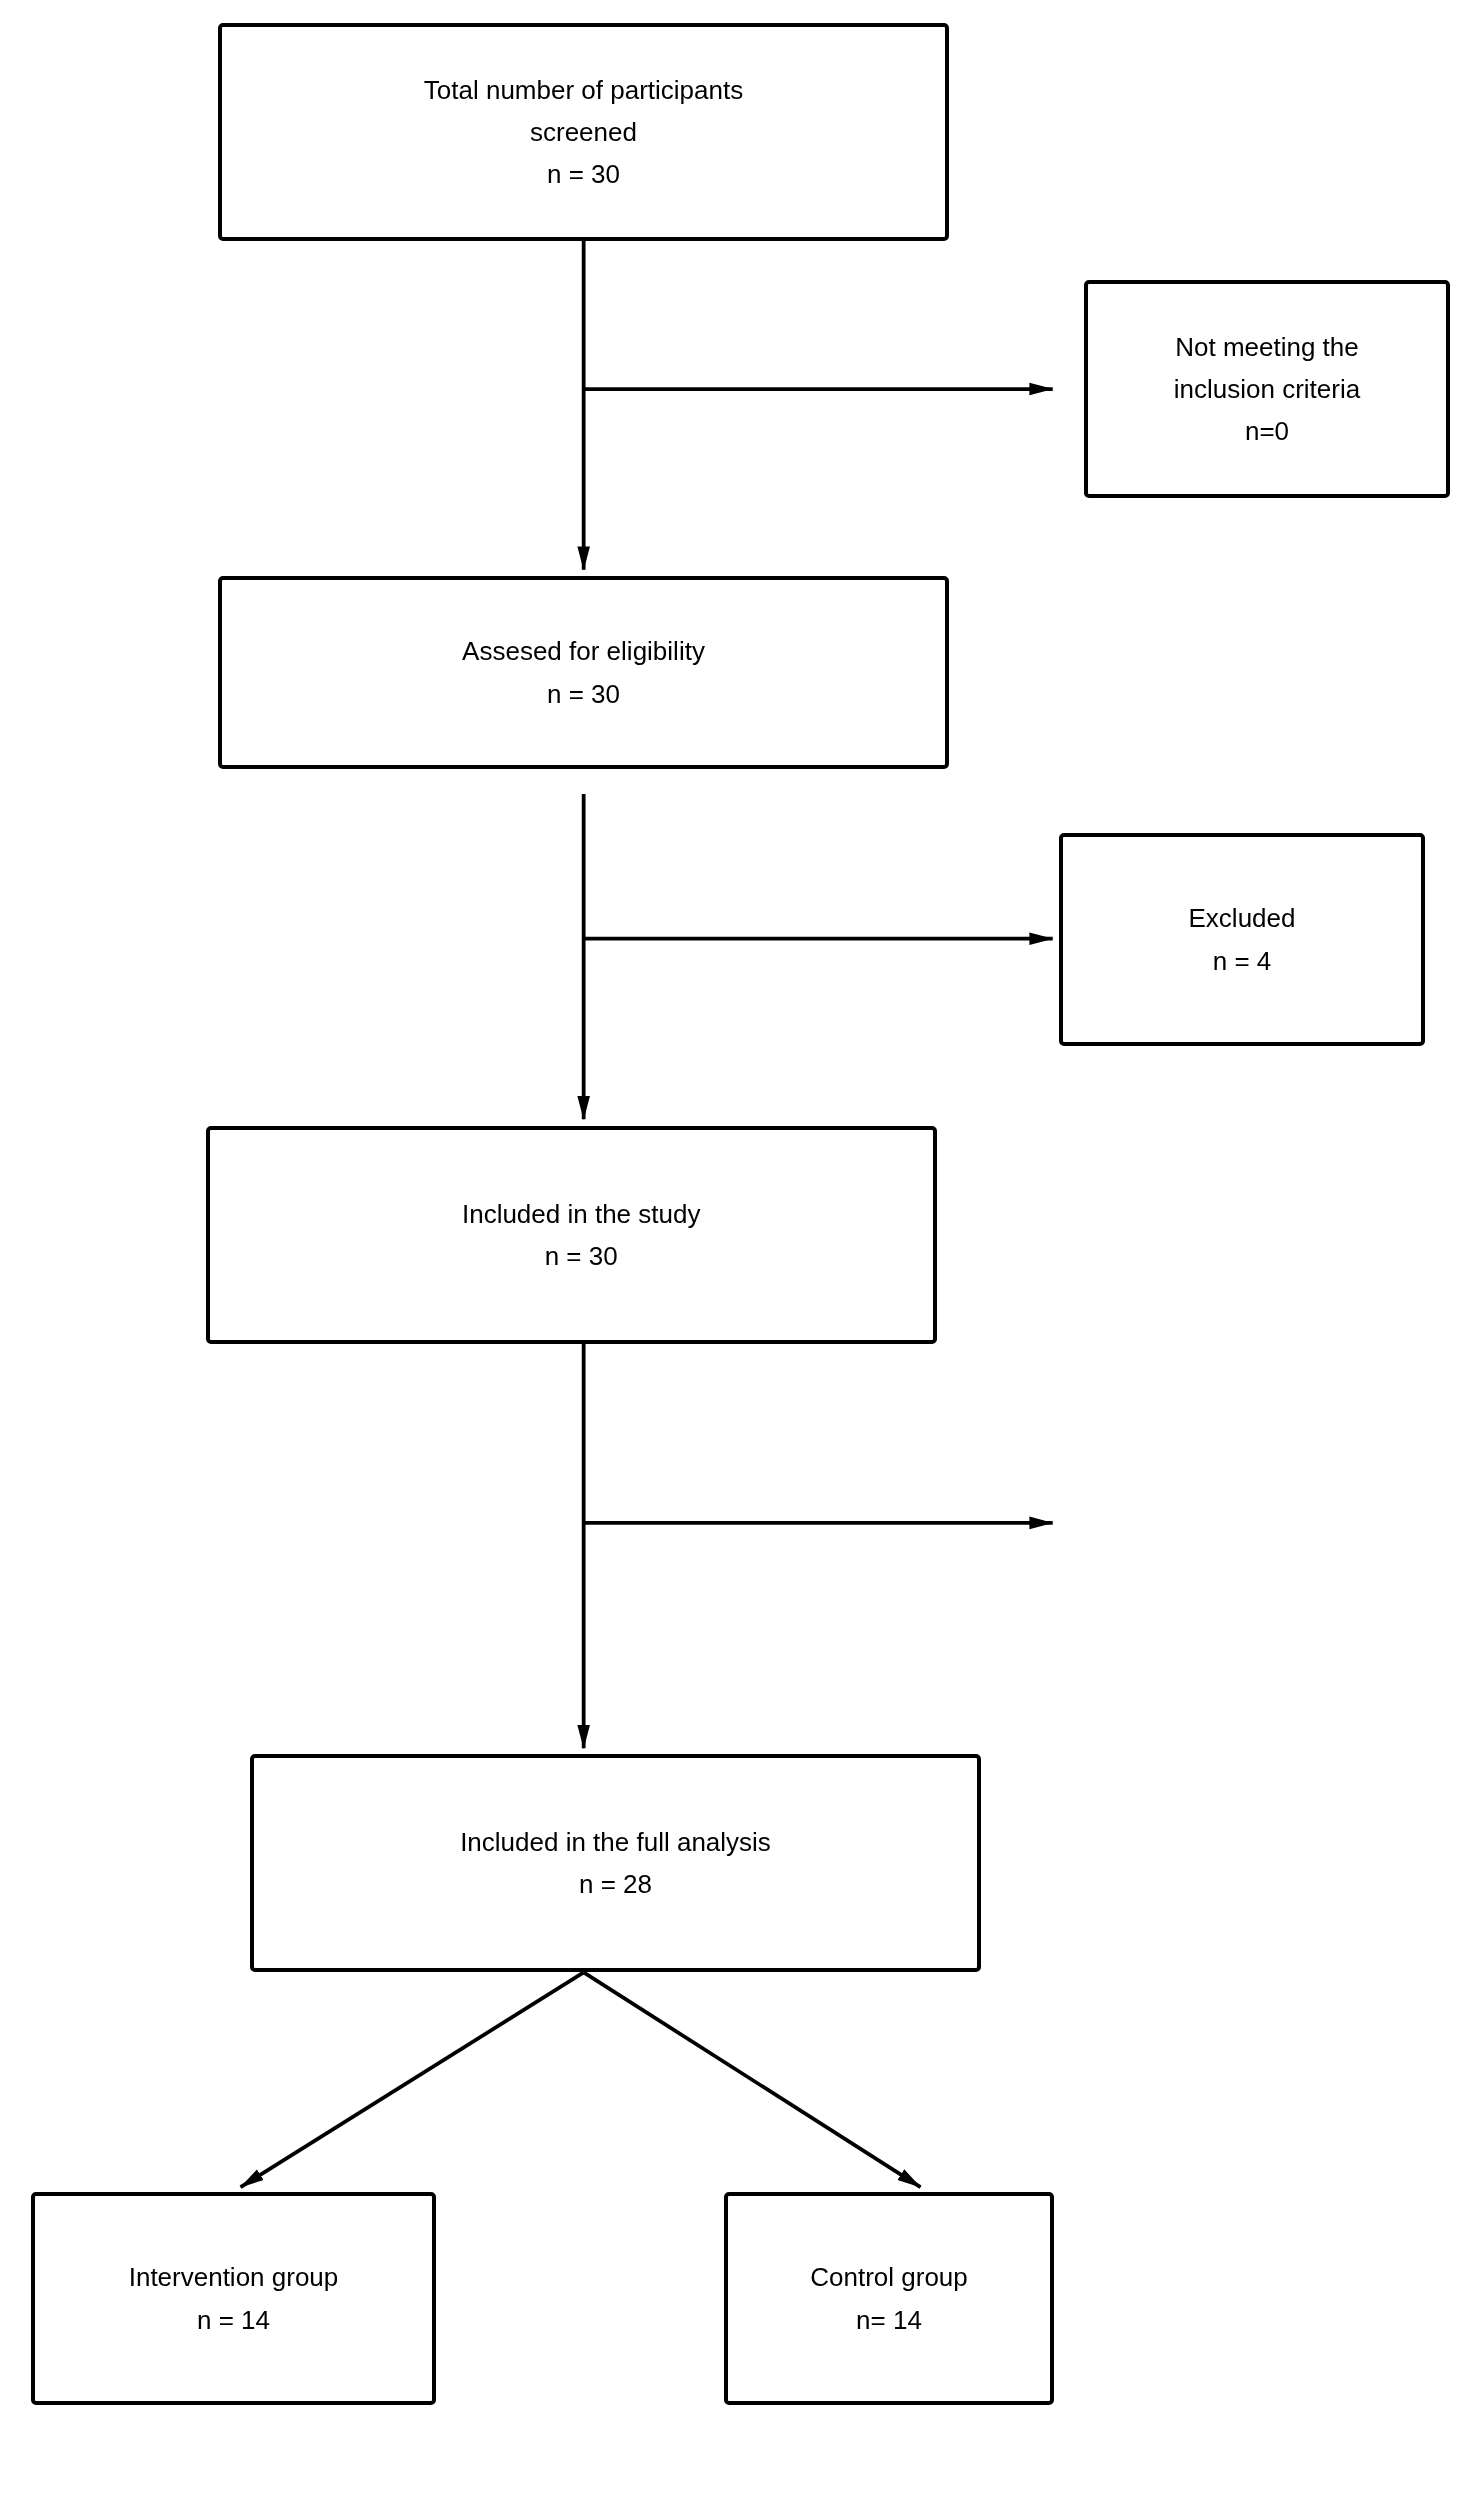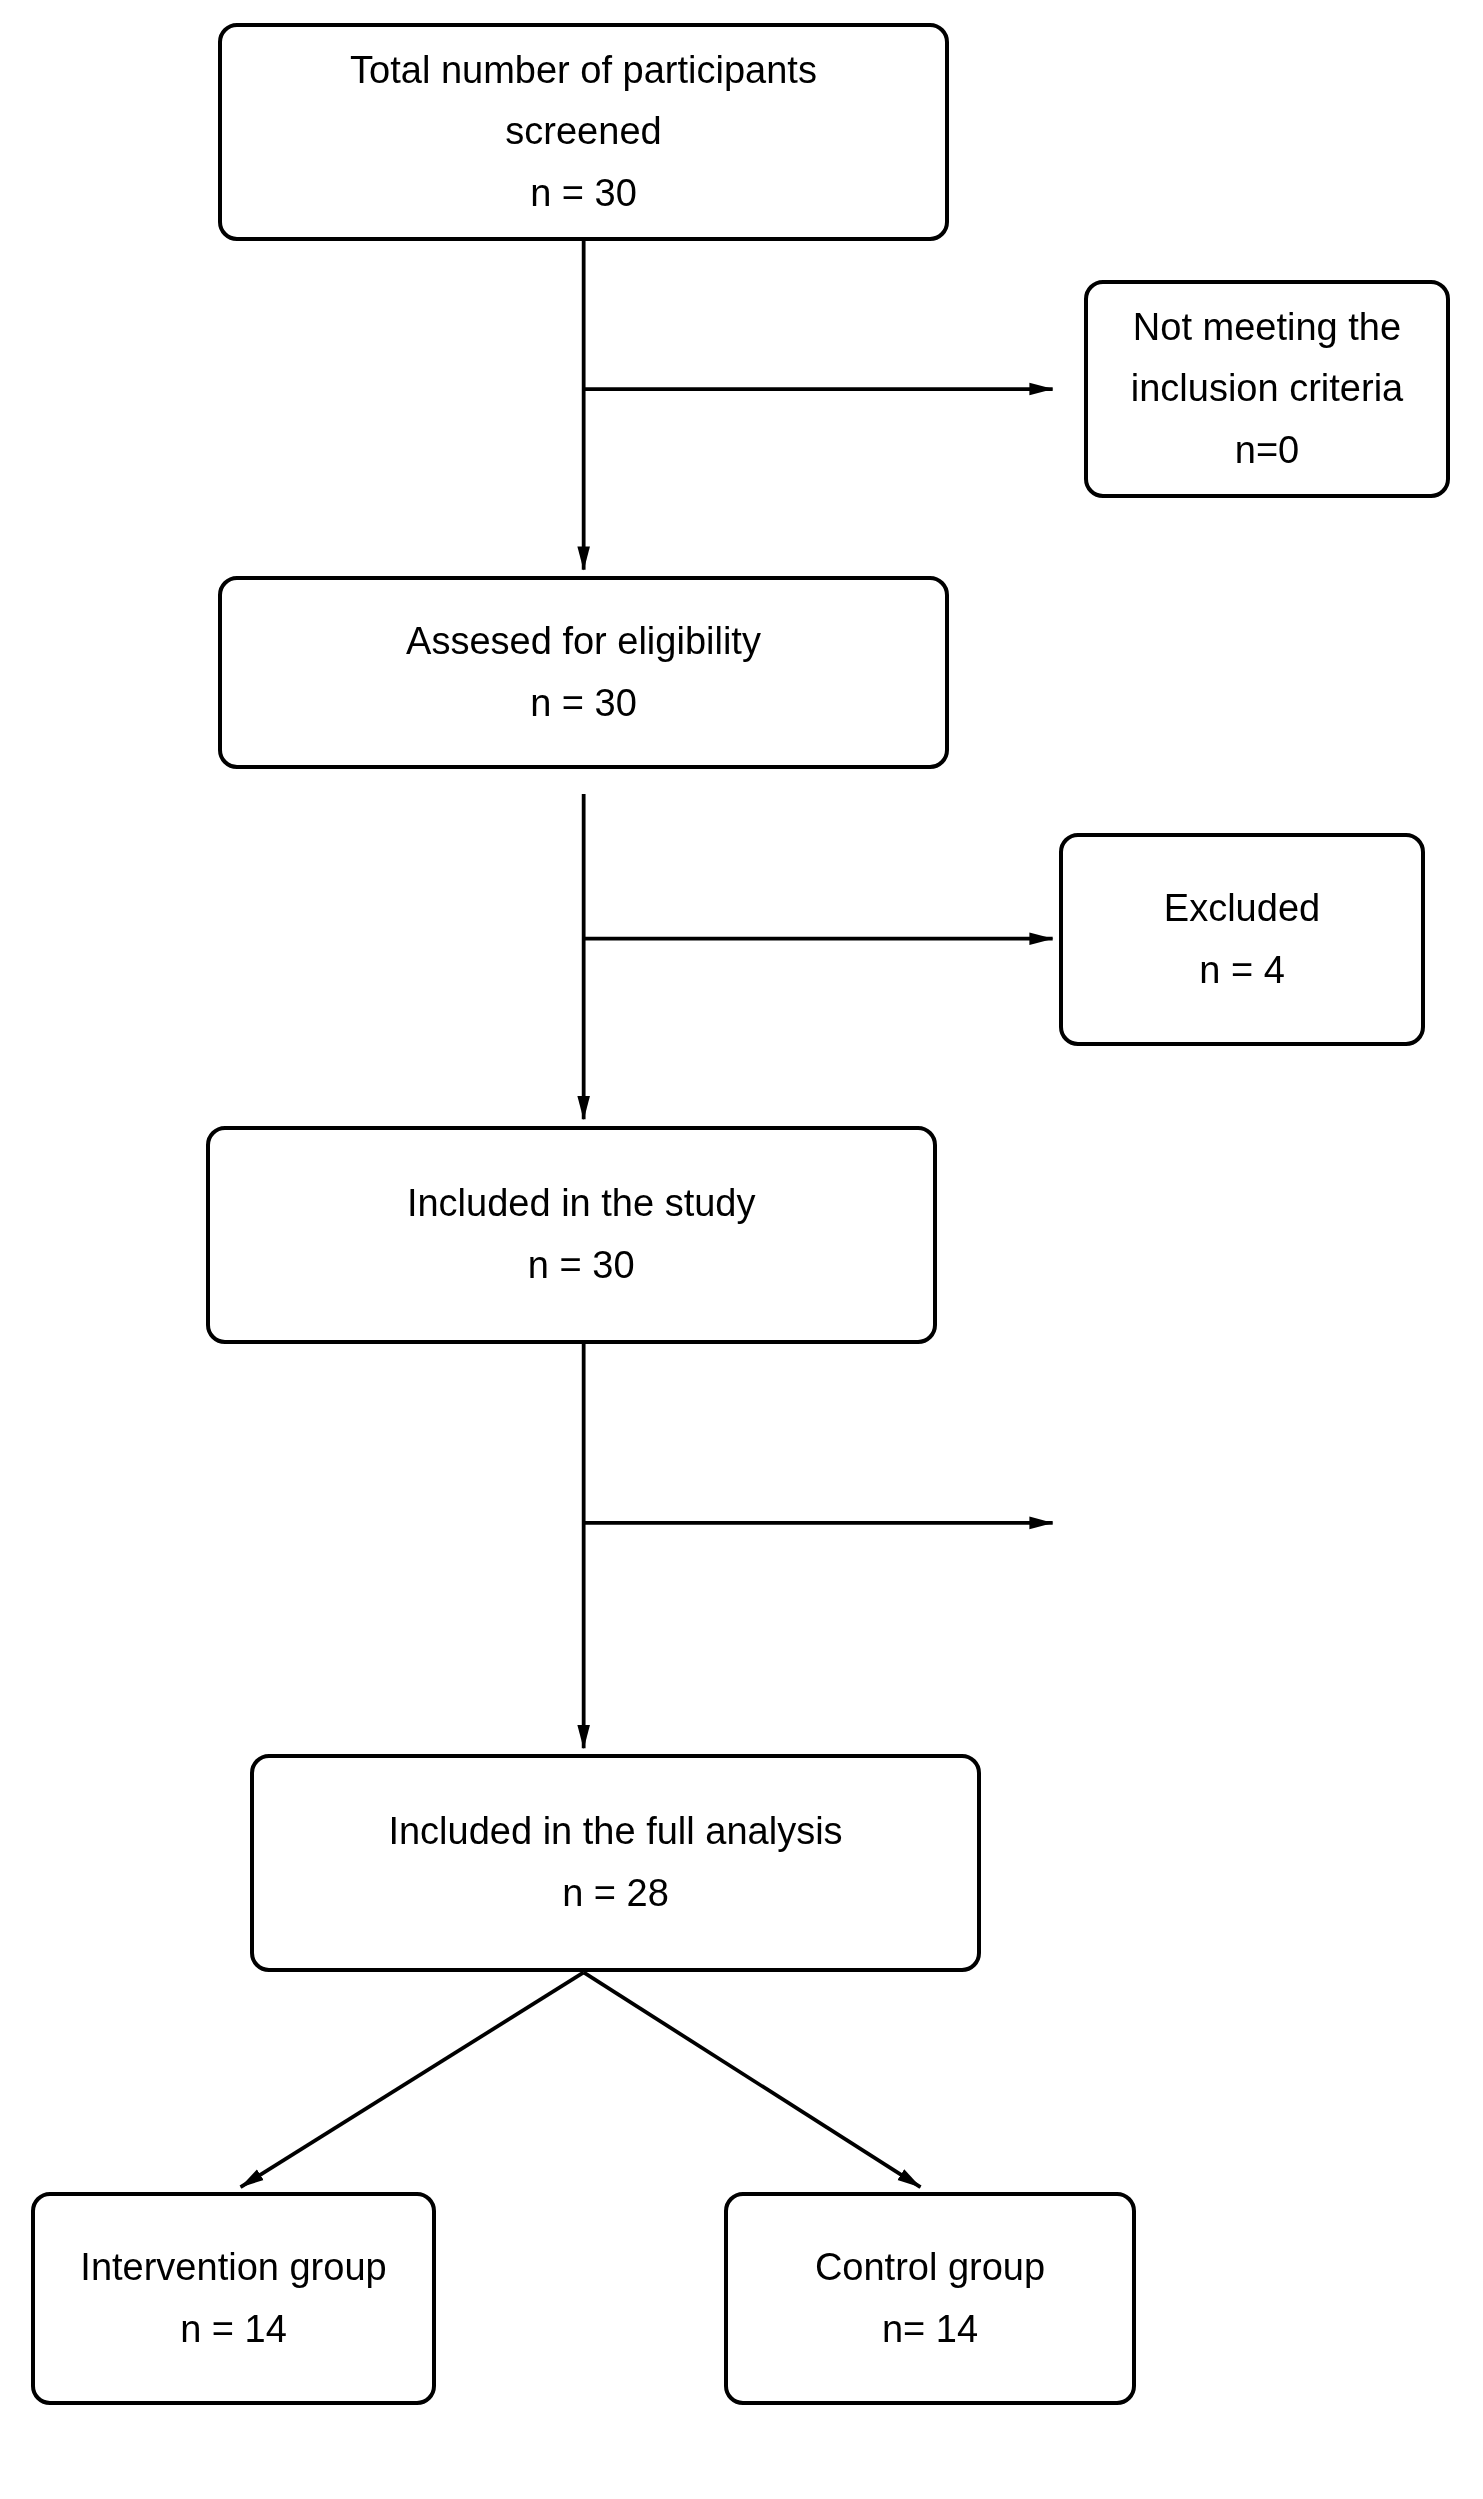--- a/index.html
+++ b/index.html
@@ -14,40 +14,40 @@
     overflow: hidden;
   }
   svg.connectors {
     position: absolute;
     left: 0; top: 0;
     width: 1484px; height: 2500px;
   }
   .node {
     position: absolute;
     border: 4.4px solid #000000;
-    border-radius: 19px;
+    border-radius: 5px;
     background: #ffffff;
     display: flex;
     align-items: center;
     justify-content: center;
     text-align: center;
     white-space: pre-line;
-    font-size: 38px;
+    font-size: 26px;
     line-height: 1.62;
     padding: 6.3px 12.6px;
   }
   #n-screened       { left: 218px;  top: 23px;   width: 731px; height: 218px; }
   #n-not-meeting    { left: 1084px; top: 280px;  width: 366px;  height: 218px; }
   #n-assessed       { left: 218px;  top: 576px;  width: 731px; height: 193px; }
   #n-excluded       { left: 1059px; top: 833px; width: 366px;  height: 213px; }
   #n-included-study { left: 206px;  top: 1126px; width: 731px; height: 218px; padding-left: 32px; }
   #n-excluded-full  { left: 1059px; top: 1199px; width: 366px;  height: 658px; }
   #n-included-full  { left: 218px;  top: 1754px; width: 731px; height: 218px; margin-left: 32px; }
   #n-intervention   { left: 31px;   top: 2192px; width: 405px;  height: 213px; }
-  #n-control        { left: 724px; top: 2192px; width: 412px;  height: 213px; }
+  #n-control        { left: 724px; top: 2192px; width: 330px;  height: 213px; }
 </style>
 </head>
 <body>
 
 <div class="canvas">
 
   <svg class="connectors" viewBox="0 0 2357 3971" aria-hidden="true">
     <defs>
       <marker id="arrow" viewBox="0 0 40 24" markerWidth="40" markerHeight="24" refX="37" refY="12" orient="auto" markerUnits="userSpaceOnUse">
         <path d="M0,2 L38,12 L0,22 Z" fill="#000000"></path>

